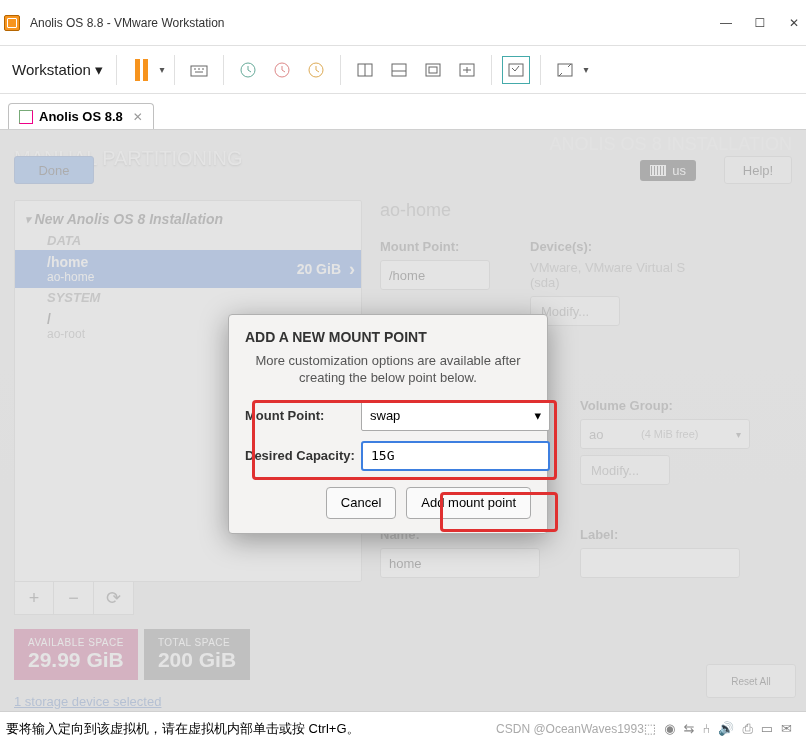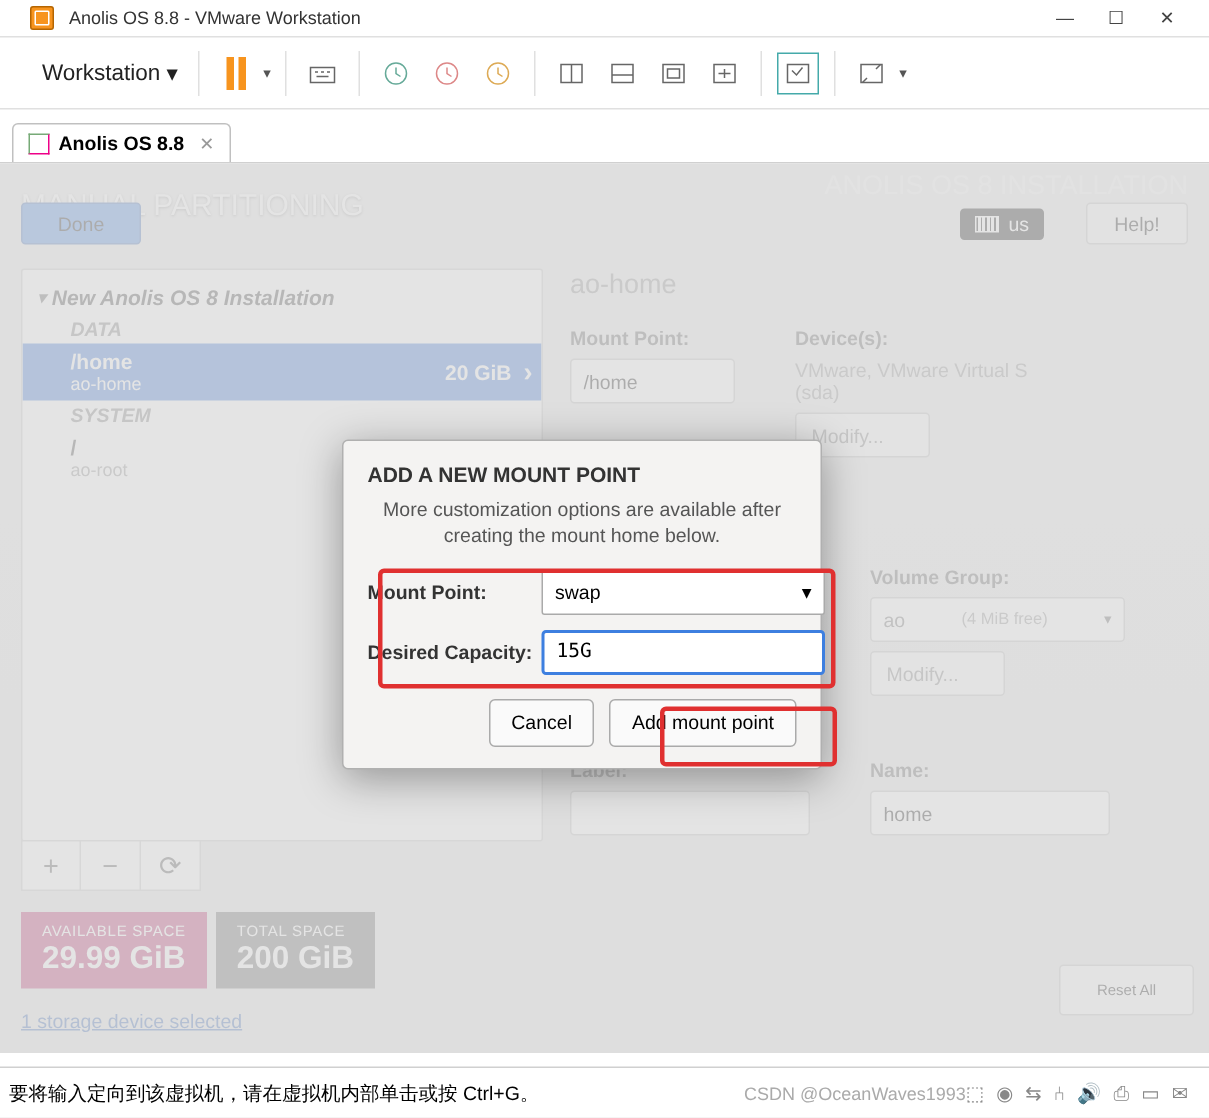--- a/index.html
+++ b/index.html
@@ -1,25 +1,25 @@
 <!DOCTYPE html>
 <html><head>
 <meta charset="utf-8">
 <style>
   * { box-sizing: border-box; margin: 0; padding: 0; font-family: "Segoe UI", Arial, sans-serif; }
   body { width: 806px; height: 745px; background: #fff; overflow: hidden; position: relative; }
 
-  .titlebar { display: flex; align-items: center; height: 25px; padding: 0 20px; border-bottom: 1px solid #e0e0e0; }
+  .titlebar { display: flex; align-items: center; height: 46px; padding: 0 4px; border-bottom: 1px solid #e0e0e0; }
   .titlebar .app-icon { width: 16px; height: 16px; background: #f7941e; border: 1px solid #b56500; border-radius: 2px; position: relative; }
   .titlebar .app-icon::after { content:""; position:absolute; inset:2px; border:1px solid #fff; border-radius:1px; }
   .titlebar .title { margin-left: 10px; font-size: 12px; color: #333; }
   .titlebar .winctrls { margin-left: auto; display: flex; gap: 18px; font-size: 12px; color: #444; }
   .titlebar .winctrls span { width:16px; text-align:center; }
 
-  .toolbar { display: flex; align-items: center; height: 48px; padding: 0 24px; border-bottom: 1px solid #e0e0e0; gap: 6px; }
+  .toolbar { display: flex; align-items: center; height: 48px; padding: 0 8px; border-bottom: 1px solid #e0e0e0; gap: 6px; }
   .toolbar .ws { font-size: 15px; color: #222; display:flex; align-items:center; gap:4px; padding:6px 4px; }
   .toolbar .sep { width:1px; height:30px; background:#e0e0e0; margin:0 4px; }
   .toolbar .tb-btn { width:28px; height:28px; display:flex; align-items:center; justify-content:center; color:#555; }
   .pause { display:flex; gap:3px; }
   .pause span { width:5px; height:22px; background:#f7941e; }
   .tb-caret { font-size:10px; color:#555; margin-left:-2px; }
 
   .tabrow { height: 36px; border-bottom: 1px solid #d0d0d0; display:flex; align-items:flex-end; padding: 0 8px; }
   .tab { display:flex; align-items:center; gap:6px; border:1px solid #c0c0c0; border-bottom:none; border-radius:4px 4px 0 0; padding:5px 10px; background:#fff; font-size:13px; }
   .tab .tab-icon { width:14px; height:14px; border:1px solid #7a7; border-right-color:#e08; border-bottom-color:#e08; }
@@ -260,38 +260,38 @@
           <div class="selin">
             <span>ao</span>
             <span style="font-size:11px;color:#888">(4 MiB free)</span>
             <span class="caret">▾</span>
           </div>
           <button class="modbtn">Modify...</button>
         </div>
       </div>
       <div class="fieldrow" style="margin-top:30px">
         <div class="fld">
+          <label>Name:</label>
+          <input class="textin" style="width: 160px;" value="home">
+        </div>
+        <div class="fld">
           <label>Label:</label>
           <input class="textin" style="width: 160px;" value="">
         </div>
-        <div class="fld">
-          <label>Name:</label>
-          <input class="textin" style="width: 160px;" value="home">
-        </div>
       </div>
     </div>
   </div>
 
   <button class="reset">Reset All</button>
 
   <div class="installer-overlay"></div>
 
   <div class="dialog">
     <h4>ADD A NEW MOUNT POINT</h4>
-    <div class="sub">More customization options are available after creating the mount home below.</div>
+    <div class="sub">More customization options are available after creating the below point below.</div>
     <div class="dlg-form">
       <label>Mount Point:</label>
       <div class="dlg-select">
         <span>swap</span>
         <span>▾</span>
       </div>
       <label>Desired Capacity:</label>
       <input class="dlg-input" value="15G" style="">
     </div>
     <div class="dlg-btns">

